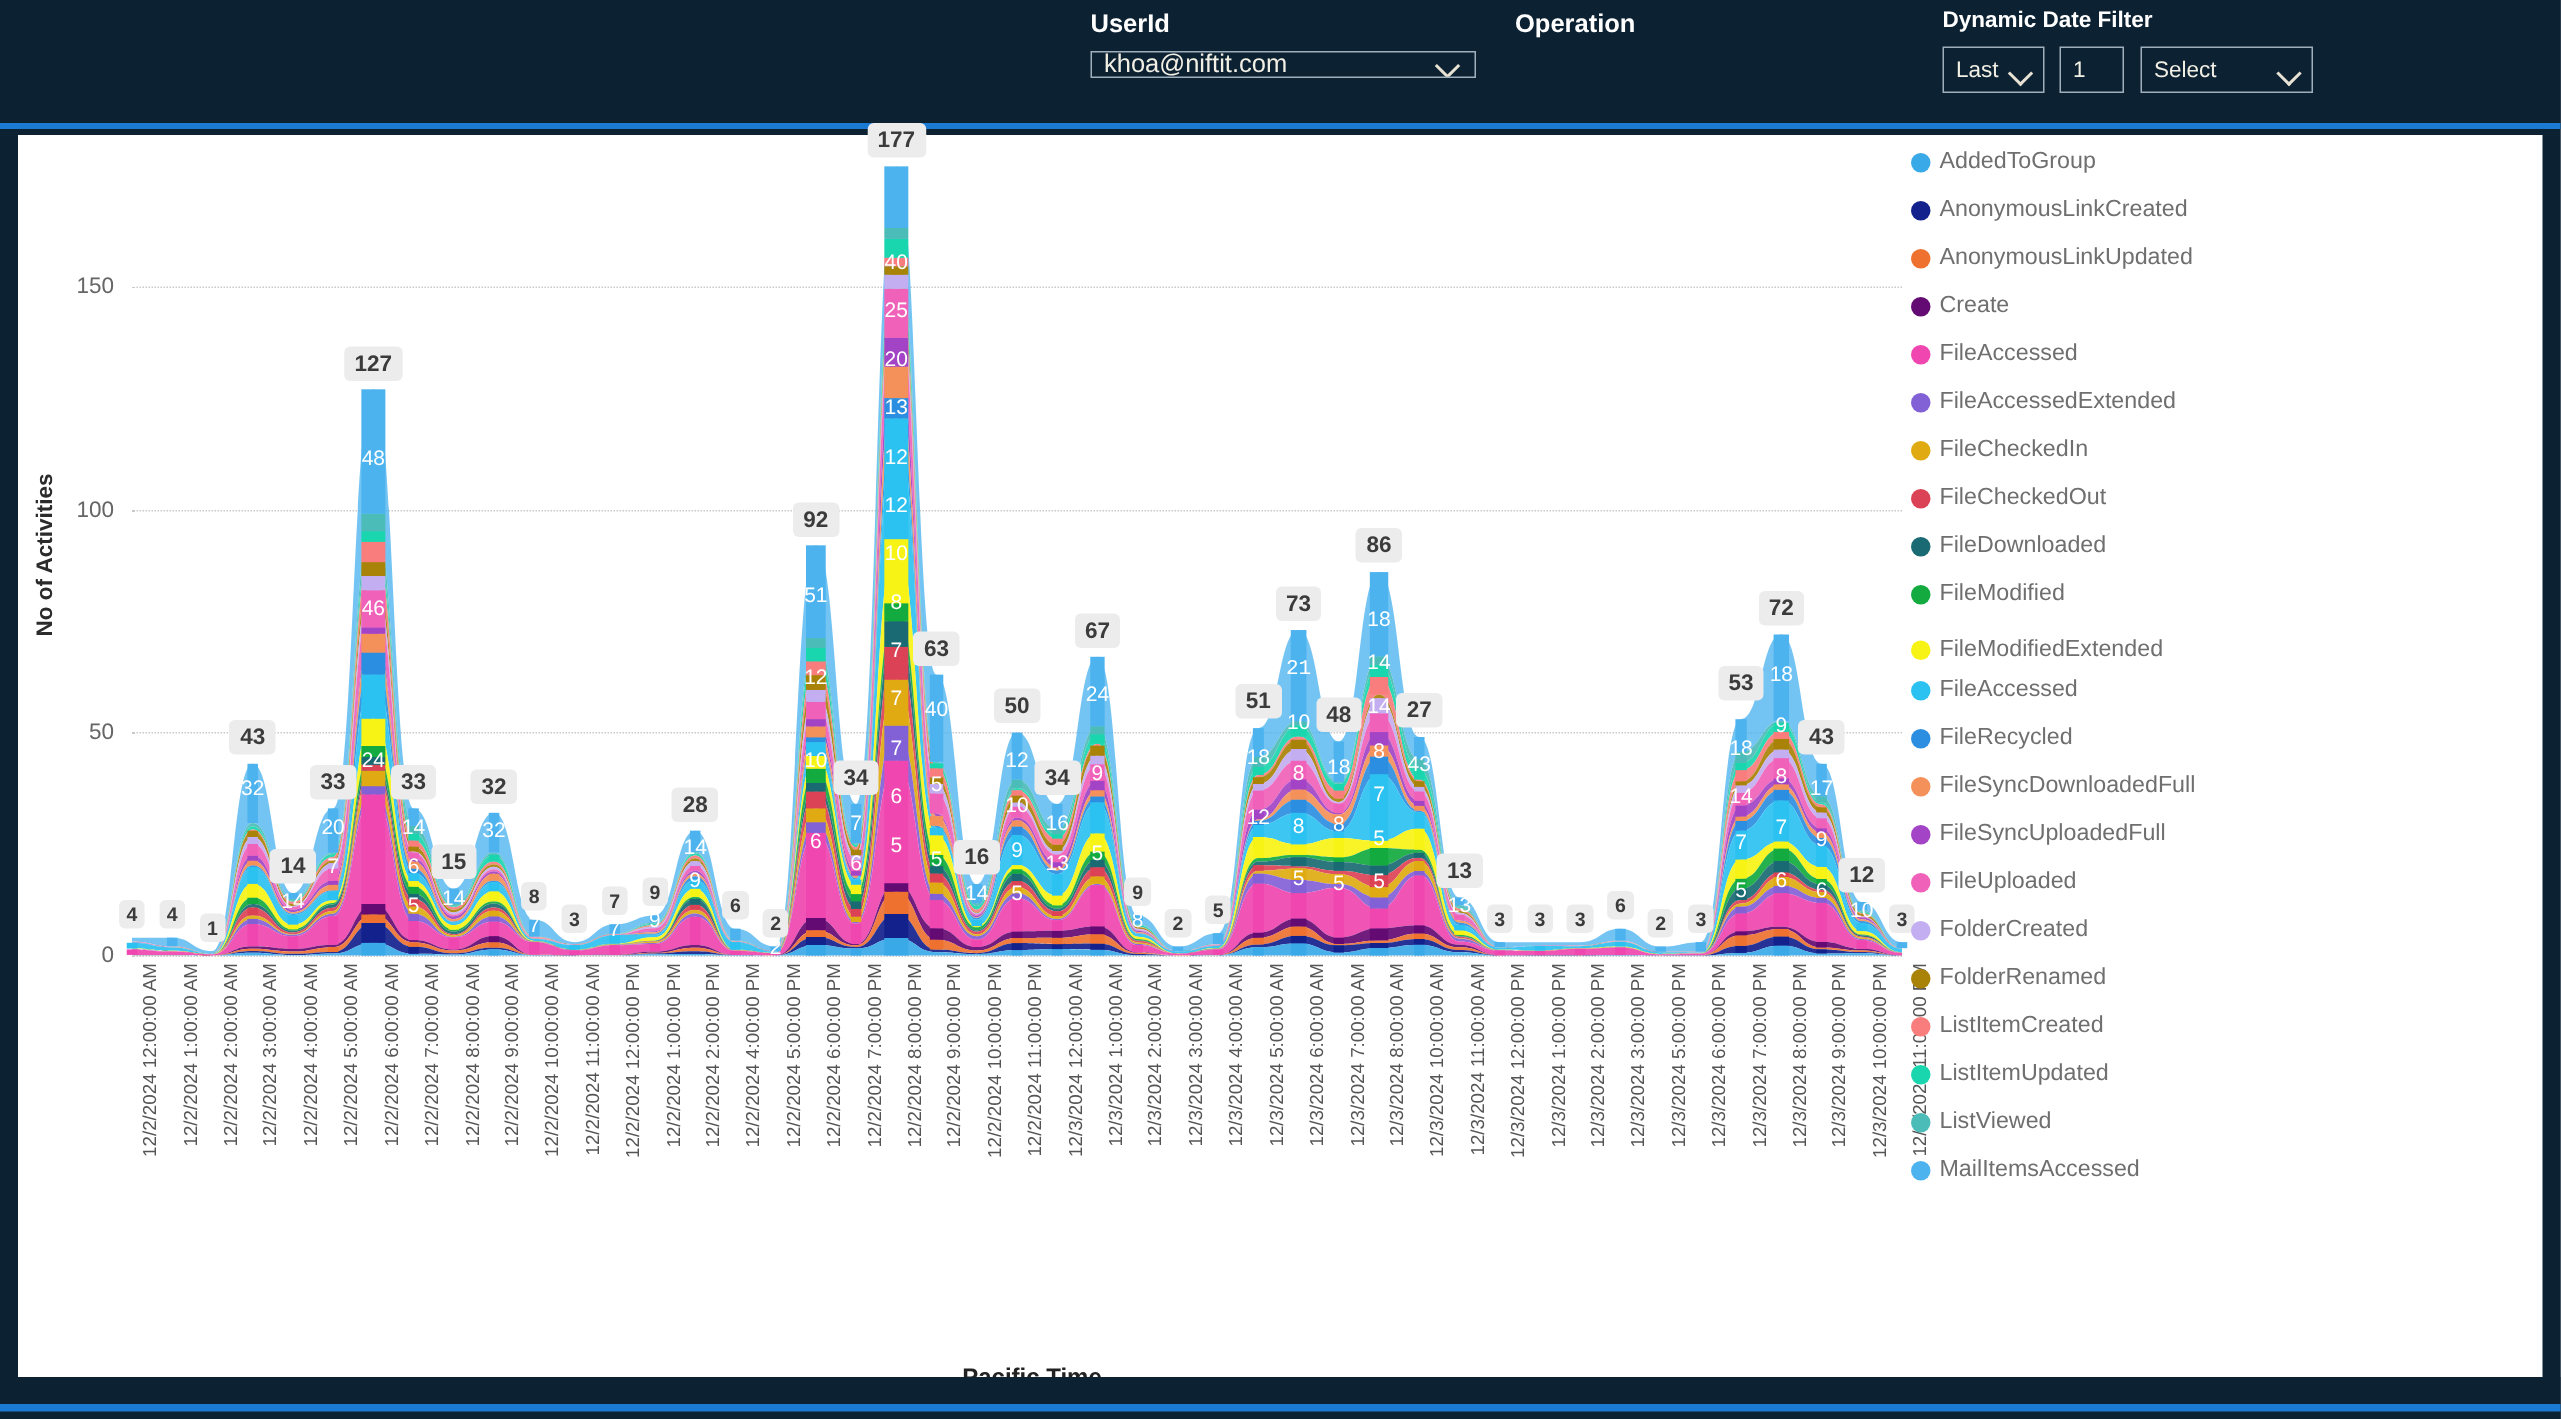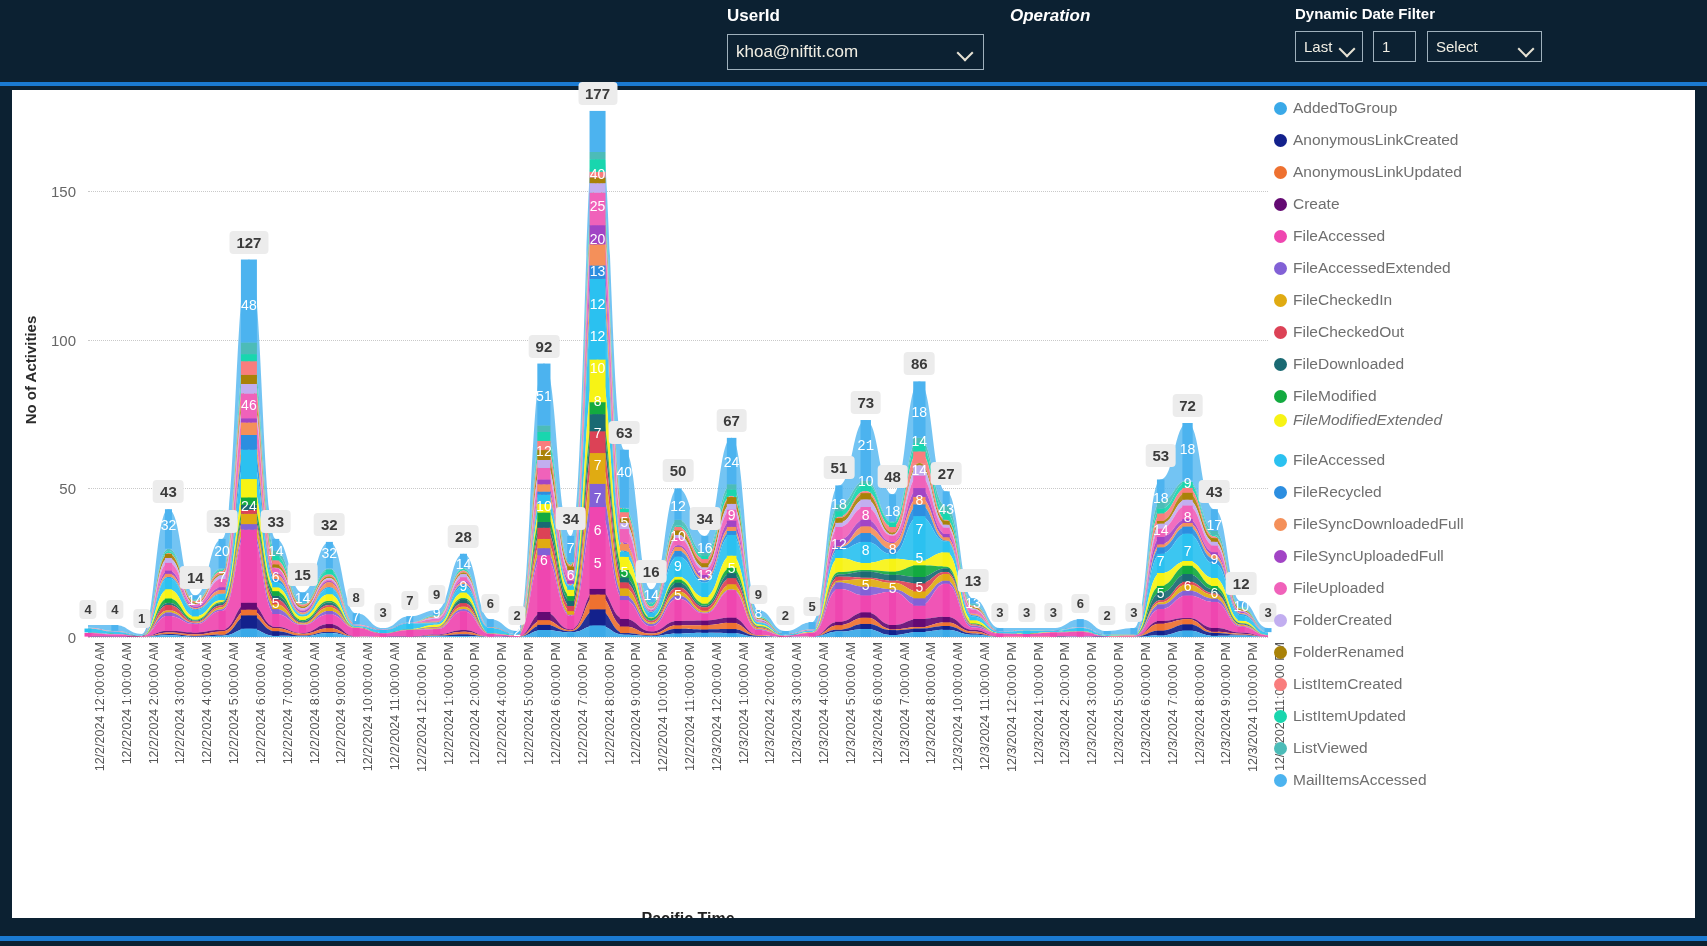--- a/index.html
+++ b/index.html
@@ -105,26 +105,26 @@
   svg.areas { position:absolute; left:0; top:0; overflow:visible; }
 </style>
 </head>
 <body>
 
 <div id="app">
 
   <div id="header">
 
     <div class="filt-label" style="left:727px; top:6px;">UserId</div>
-    <div class="combo" style="left:727px; top:34px; width:257px; height:36px;">
+    <div class="combo" style="left:727px; top:34px; width:257px; height:18px;">
       <span class="cval">khoa@niftit.com</span>
       <span class="chev"></span>
     </div>
 
-    <div class="filt-label" style="left:1010px; top:6px;font-style:italic;">Operation</div>
+    <div class="filt-label" style="left:1010px; top:6px;">Operation</div>
 
     <div class="filt-label" style="left:1295px; top:5px; font-size:15px;">Dynamic Date Filter</div>
     <div class="combo" style="left:1295px; top:31px; width:68px; height:31px; font-size:15px;">
       <span class="cval">Last</span>
       <span class="chev" style="width:15px;height:15px;"></span>
     </div>
     <div class="combo" style="left:1373px; top:31px; width:43px; height:31px; font-size:15px;">
       <span class="cval">1</span>
     </div>
     <div class="combo" style="left:1427px; top:31px; width:115px; height:31px; font-size:15px;">
@@ -792,21 +792,21 @@
           <span class="legtxt">FileCheckedOut</span>
         </div>
         <div class="legrow" style="top: 256px;">
           <span class="legdot" style="background: rgb(26, 106, 115);"></span>
           <span class="legtxt">FileDownloaded</span>
         </div>
         <div class="legrow" style="top: 288px;">
           <span class="legdot" style="background: rgb(19, 170, 64);"></span>
           <span class="legtxt">FileModified</span>
         </div>
-        <div class="legrow" style="top: 312px; font-style: italic;">
+        <div class="legrow" style="top: 325px;">
           <span class="legdot" style="background: rgb(247, 243, 21);"></span>
           <span class="legtxt">FileModifiedExtended</span>
         </div>
         <div class="legrow" style="top: 352px;">
           <span class="legdot" style="background: rgb(43, 193, 240);"></span>
           <span class="legtxt">FileAccessed</span>
         </div>
         <div class="legrow" style="top: 384px;">
           <span class="legdot" style="background: rgb(44, 142, 224);"></span>
           <span class="legtxt">FileRecycled</span>

